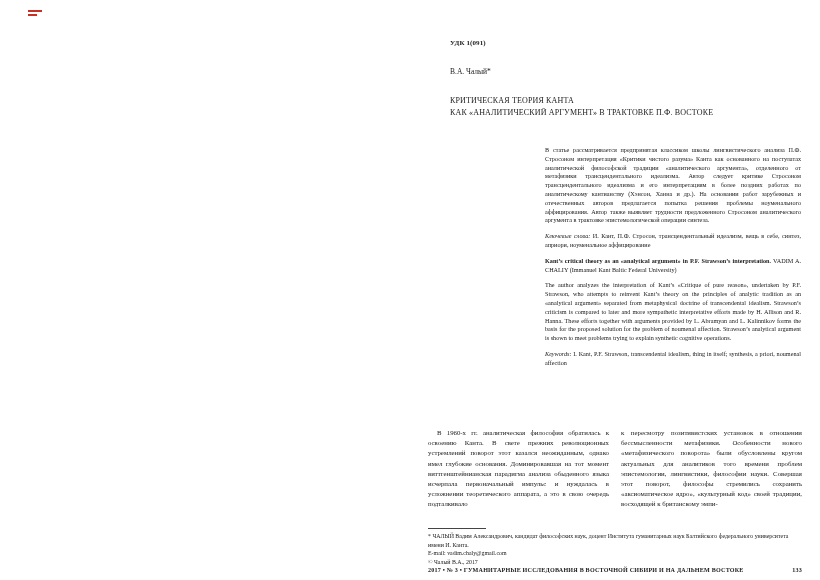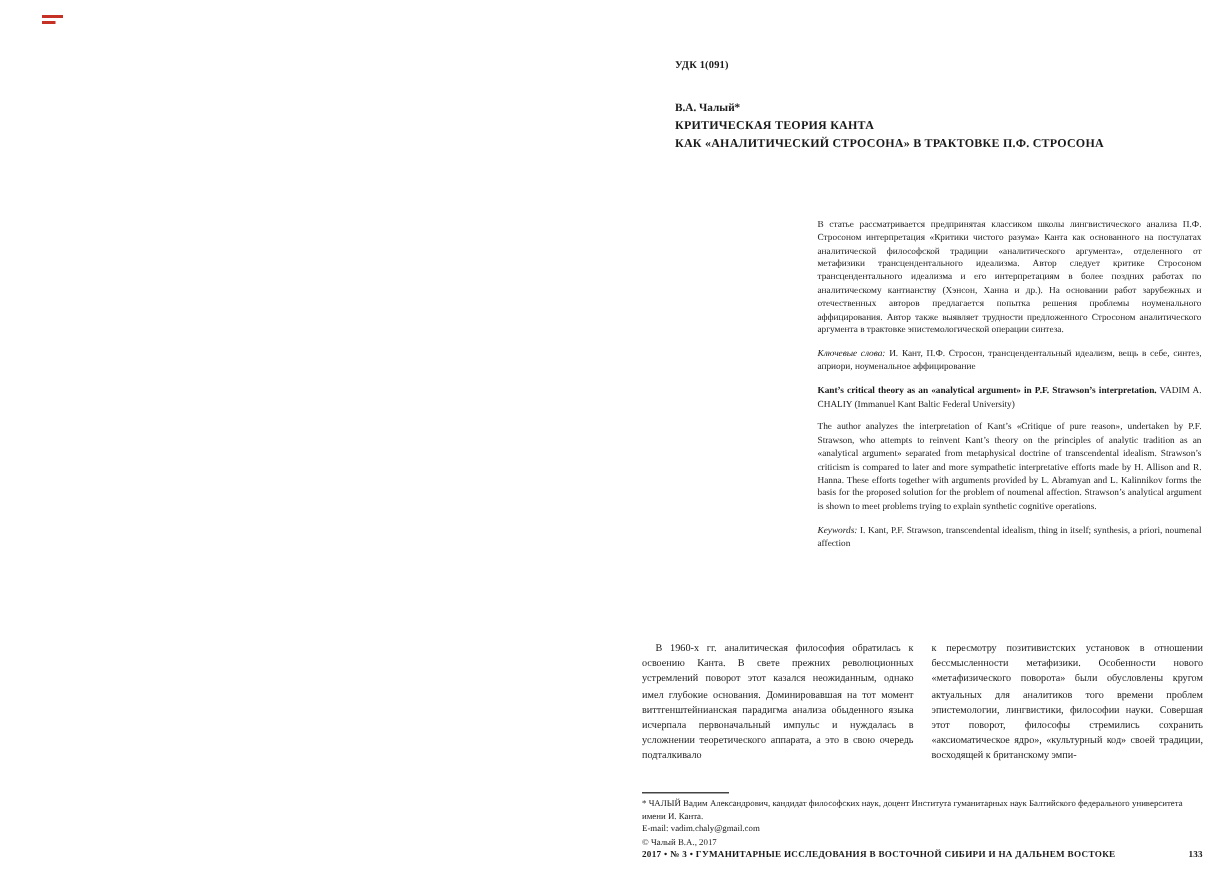--- a/index.html
+++ b/index.html
@@ -10,22 +10,22 @@
 
   
   .corner-stamp { position: absolute; left: 28px; top: 10px; width: 14px; height: 9px; }
   .corner-stamp .bar { height: 2px; background: #c63126; margin-bottom: 2px; width: 100%; }
   .corner-stamp .bar:last-child { width: 9px; }
 
   .content { position: absolute; left: 428px; top: 0; width: 374px; height: 428px; }
 
   .head { position: absolute; left: 22px; top: 38px; width: 350px; }
   .meta-line { font-weight: bold; font-size: 7px; line-height: 1.45; letter-spacing: 0.1px; }
-  .author { font-weight: bold; font-size: 7.5px; margin-top: 19px; }
-  .title { font-weight: bold; font-size: 8px; line-height: 1.5; margin-top: 2px; letter-spacing: 0.15px; }
+  .author { font-weight: normal; font-size: 7.5px; margin-top: 19px; }
+  .title { font-weight: normal; font-size: 8px; line-height: 1.5; margin-top: 19px; letter-spacing: 0.15px; }
 
   .annot { position: absolute; left: 117px; top: 146px; width: 256px; font-size: 6.2px; line-height: 1.42; text-align: justify; }
   .annot p { margin-bottom: 7px; }
   .lbl-italic { font-style: italic; }
   .en-title-bold { font-weight: bold; }
 
   .columns { position: absolute; left: 0; top: 428px; width: 374px; display: flex; gap: 12px; }
   .col { width: 181px; font-size: 6.8px; line-height: 1.5; text-align: justify; }
   .col.first-par { text-indent: 9px; }
 
@@ -44,21 +44,21 @@
     <div class="bar"></div>
   </div>
 
   <div class="content">
 
     <div class="head">
       <div class="meta-line">УДК 1(091)</div>
       <div class="author">В.А. Чалый*</div>
       <div class="title">
         <div>КРИТИЧЕСКАЯ ТЕОРИЯ КАНТА</div>
-        <div>КАК «АНАЛИТИЧЕСКИЙ СТРОСОНА» В ТРАКТОВКЕ П.Ф. СТРОСОНА</div>
+        <div>КАК «АНАЛИТИЧЕСКИЙ АРГУМЕНТ» В ТРАКТОВКЕ П.Ф. ВОСТОКЕ</div>
       </div>
     </div>
 
     <div class="annot">
       <p>В статье рассматривается предпринятая классиком школы лингвистического анализа П.Ф. Стросоном интерпретация «Критики чистого разума» Канта как основанного на постулатах аналитической философской традиции «аналитического аргумента», отделенного от метафизики трансцендентального идеализма. Автор следует критике Стросоном трансцендентального идеализма и его интерпретациям в более поздних работах по аналитическому кантианству (Хэнсон, Ханна и др.). На основании работ зарубежных и отечественных авторов предлагается попытка решения проблемы ноуменального аффицирования. Автор также выявляет трудности предложенного Стросоном аналитического аргумента в трактовке эпистемологической операции синтеза.</p>
       <p><span class="lbl-italic">Ключевые слова:</span><span> И. Кант, П.Ф. Стросон, трансцендентальный идеализм, вещь в себе, синтез, априори, ноуменальное аффицирование</span></p>
       <p><span class="en-title-bold">Kant’s critical theory as an «analytical argument» in P.F. Strawson’s interpretation.</span><span> VADIM A. CHALIY (Immanuel Kant Baltic Federal University)</span></p>
       <p>The author analyzes the interpretation of Kant’s «Critique of pure reason», undertaken by P.F. Strawson, who attempts to reinvent Kant’s theory on the principles of analytic tradition as an «analytical argument» separated from metaphysical doctrine of transcendental idealism. Strawson’s criticism is compared to later and more sympathetic interpretative efforts made by H. Allison and R. Hanna. These efforts together with arguments provided by L. Abramyan and L. Kalinnikov forms the basis for the proposed solution for the problem of noumenal affection. Strawson’s analytical argument is shown to meet problems trying to explain synthetic cognitive operations.</p>
       <p><span class="lbl-italic">Keywords:</span><span> I. Kant, P.F. Strawson, transcendental idealism, thing in itself; synthesis, a priori, noumenal affection</span></p>
     </div>

